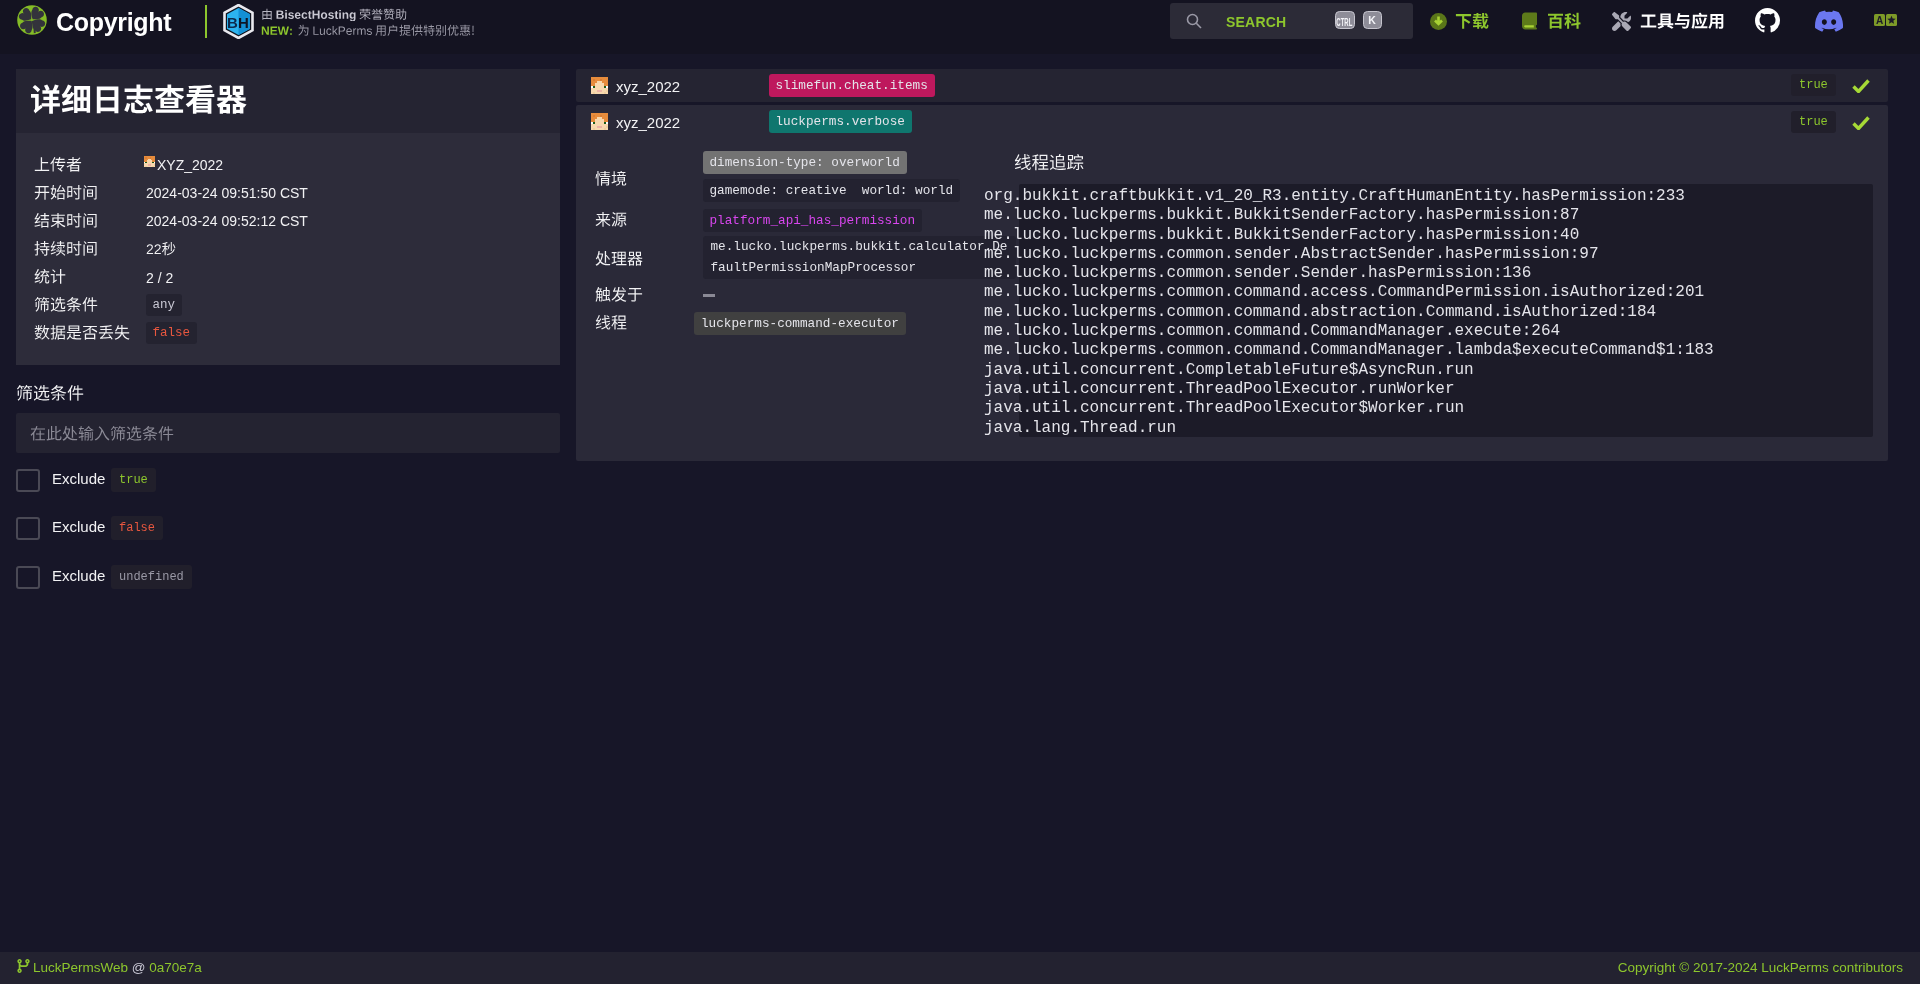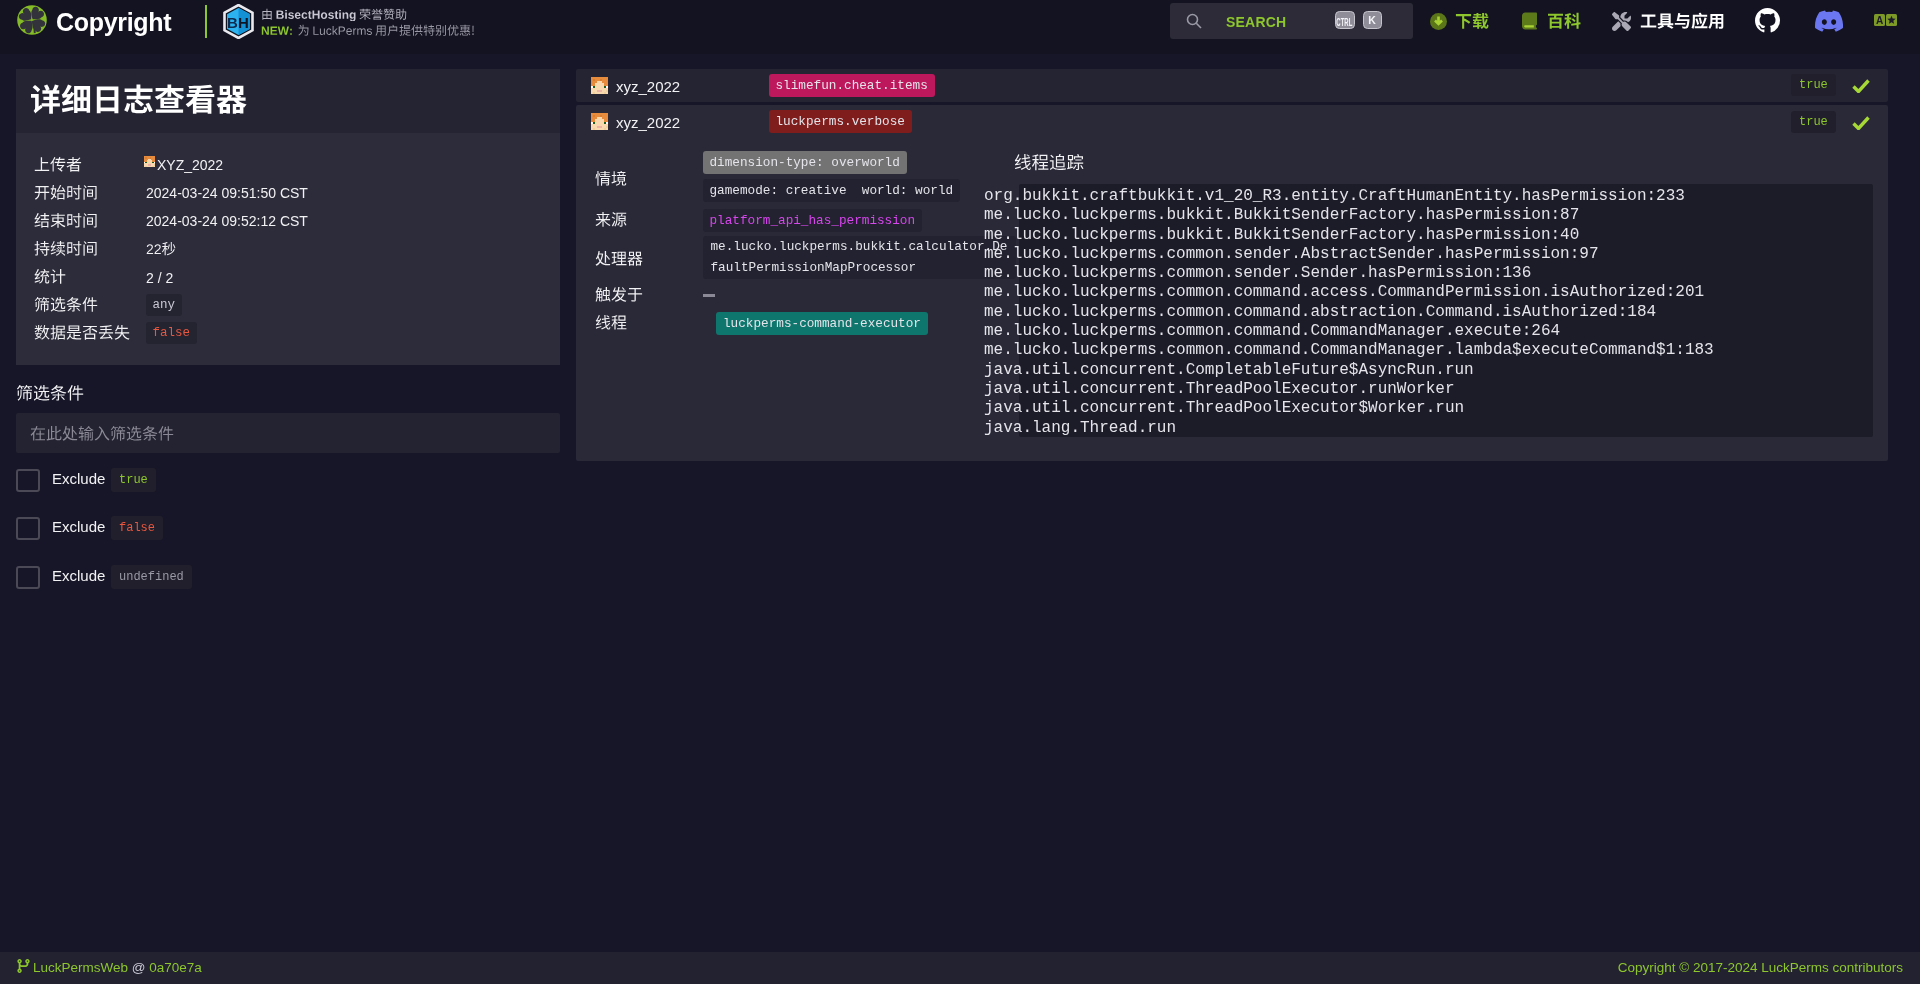--- a/index.html
+++ b/index.html
@@ -342,21 +342,21 @@
     <rect x="0.00" y="14.88" width="2.12" height="2.12" fill="#f8d8ae"></rect>
     <rect x="2.12" y="14.88" width="2.12" height="2.12" fill="#f0cf9f"></rect>
     <rect x="4.25" y="14.88" width="2.12" height="2.12" fill="#f8d8ae"></rect>
     <rect x="6.38" y="14.88" width="2.12" height="2.12" fill="#f8d8ae"></rect>
     <rect x="8.50" y="14.88" width="2.12" height="2.12" fill="#f8d8ae"></rect>
     <rect x="10.62" y="14.88" width="2.12" height="2.12" fill="#f8d8ae"></rect>
     <rect x="12.75" y="14.88" width="2.12" height="2.12" fill="#f0cf9f"></rect>
     <rect x="14.88" y="14.88" width="2.12" height="2.12" fill="#f8d8ae"></rect>
   </svg>
 <div class="abs" style="left:616px;top:114px;font-size:15px;color:#f2f2f4">xyz_2022</div>
-<div class="chip" style="left:768.5px;top:110px;background:#7f1d1d;font-size:12.7px;padding:4px 7px;color:#e4e4ea">luckperms.verbose</div>
+<div class="chip" style="left:768.5px;top:110px;background:#0f766e;font-size:12.7px;padding:4px 7px;color:#e4e4ea">luckperms.verbose</div>
 <div class="chip" style="left:1791px;top:110.5px;background:#211f2b;font-size:12px;padding:4px 8px;color:#8dc62d">true</div>
 <svg class="abs" style="left:1852px;top:116px" width="18" height="14" viewBox="0 0 18 14">
     <path d="M1.5 7.5 L6.5 12.5 L16.5 1.5" stroke="#a6d936" stroke-width="3.4" fill="none"></path>
   </svg>
 <svg style="position:absolute;left:595px;top:169.9px;" width="32" height="17" viewBox="0 -14.4 32 17">
     <path d="M2.4 -13.4V1.3H3.5V-13.4ZM1.2 -10.4C1.1 -9.1 0.8 -7.3 0.4 -6.2L1.4 -5.9C1.7 -7.1 2 -9 2.1 -10.2ZM3.7 -10.8C4 -10 4.4 -9 4.5 -8.4L5.4 -8.8C5.2 -9.4 4.8 -10.4 4.5 -11.1ZM7.1 -3.4H12.9V-2.1H7.1ZM7.1 -4.3V-5.5H12.9V-4.3ZM9.4 -13.4V-12.2H5.3V-11.3H9.4V-10.2H5.7V-9.4H9.4V-8.3H4.9V-7.3H15.3V-8.3H10.6V-9.4H14.4V-10.2H10.6V-11.3H14.8V-12.2H10.6V-13.4ZM6 -6.4V1.3H7.1V-1.2H12.9V-0.1C12.9 0.1 12.8 0.2 12.6 0.2C12.4 0.2 11.6 0.2 10.8 0.2C11 0.5 11.1 0.9 11.2 1.2C12.3 1.2 13 1.2 13.5 1C13.9 0.8 14.1 0.5 14.1 -0.1V-6.4Z M23.8 -4.8H28.8V-3.7H23.8ZM23.8 -6.6H28.8V-5.6H23.8ZM25.4 -13.3C25.5 -13 25.7 -12.6 25.8 -12.3H22.4V-11.3H30.4V-12.3H27.1C26.9 -12.7 26.7 -13.2 26.5 -13.5ZM28 -11.1C27.8 -10.6 27.6 -9.9 27.3 -9.3H24.6L25.2 -9.5C25.1 -9.9 24.8 -10.6 24.6 -11.1L23.6 -10.9C23.8 -10.4 24 -9.8 24.1 -9.3H21.9V-8.3H30.8V-9.3H28.4C28.6 -9.8 28.8 -10.3 29.1 -10.8ZM22.6 -7.5V-2.9H24.3C24.1 -1 23.4 -0.1 20.8 0.4C21 0.6 21.3 1.1 21.4 1.3C24.4 0.6 25.2 -0.6 25.4 -2.9H26.9V-0.5C26.9 0.3 27 0.6 27.3 0.8C27.5 1 28 1.1 28.4 1.1C28.6 1.1 29.2 1.1 29.5 1.1C29.8 1.1 30.2 1 30.4 0.9C30.7 0.8 30.9 0.7 31 0.4C31.2 0.2 31.2 -0.5 31.2 -1.2C30.9 -1.2 30.5 -1.4 30.3 -1.6C30.3 -1 30.3 -0.5 30.2 -0.3C30.2 -0.1 30 0 29.9 0.1C29.8 0.1 29.6 0.1 29.4 0.1C29.2 0.1 28.8 0.1 28.6 0.1C28.4 0.1 28.3 0.1 28.2 0C28 -0 28 -0.2 28 -0.4V-2.9H30V-7.5ZM16.5 -2.1 16.9 -0.8C18.3 -1.4 20 -2 21.6 -2.7L21.4 -3.8L19.7 -3.2V-8.4H21.3V-9.5H19.7V-13.2H18.6V-9.5H16.8V-8.4H18.6V-2.8C17.8 -2.5 17.1 -2.2 16.5 -2.1Z" fill="#f2f2f4"></path>
   </svg>
 <svg style="position:absolute;left:595px;top:211.1px;" width="32" height="17" viewBox="0 -14.4 32 17">
     <path d="M12.1 -10.1C11.7 -9.1 11 -7.7 10.5 -6.8L11.5 -6.5C12.1 -7.3 12.8 -8.6 13.3 -9.7ZM3 -9.6C3.6 -8.6 4.2 -7.3 4.4 -6.5L5.6 -7C5.3 -7.8 4.7 -9.1 4 -10ZM7.4 -13.4V-11.5H1.7V-10.4H7.4V-6.3H0.9V-5.2H6.5C5.1 -3.2 2.7 -1.4 0.5 -0.4C0.8 -0.2 1.2 0.3 1.4 0.6C3.5 -0.5 5.8 -2.4 7.4 -4.5V1.3H8.6V-4.6C10.2 -2.4 12.5 -0.4 14.6 0.6C14.8 0.3 15.2 -0.1 15.5 -0.4C13.3 -1.3 10.9 -3.2 9.5 -5.2H15.1V-6.3H8.6V-10.4H14.4V-11.5H8.6V-13.4Z M24.6 -6.5H29.5V-5.1H24.6ZM24.6 -8.8H29.5V-7.4H24.6ZM24.1 -3.3C23.6 -2.2 22.9 -1.1 22.2 -0.3C22.4 -0.1 22.9 0.1 23.1 0.3C23.8 -0.5 24.6 -1.8 25.2 -3ZM28.6 -3C29.2 -2 30 -0.6 30.4 0.2L31.5 -0.3C31.1 -1.1 30.3 -2.4 29.6 -3.4ZM17.4 -12.4C18.3 -11.9 19.5 -11.1 20.1 -10.6L20.8 -11.6C20.2 -12 19 -12.8 18.1 -13.3ZM16.6 -8.1C17.5 -7.6 18.7 -6.8 19.3 -6.4L20 -7.4C19.4 -7.8 18.2 -8.5 17.3 -9ZM16.9 0.4 18 1.1C18.8 -0.4 19.7 -2.4 20.3 -4.1L19.4 -4.8C18.7 -3 17.6 -0.9 16.9 0.4ZM21.4 -12.7V-8.3C21.4 -5.6 21.2 -2 19.4 0.6C19.7 0.7 20.2 1 20.4 1.2C22.3 -1.5 22.6 -5.5 22.6 -8.3V-11.6H31.2V-12.7ZM26.4 -11.3C26.3 -10.9 26.1 -10.2 25.9 -9.7H23.5V-4.2H26.4V0C26.4 0.2 26.3 0.2 26.1 0.3C25.9 0.3 25.2 0.3 24.5 0.2C24.6 0.5 24.8 1 24.8 1.3C25.9 1.3 26.6 1.3 27 1.1C27.4 0.9 27.5 0.6 27.5 0V-4.2H30.6V-9.7H27.1C27.3 -10.1 27.5 -10.6 27.7 -11.1Z" fill="#f2f2f4"></path>
   </svg>
@@ -366,21 +366,21 @@
 <svg style="position:absolute;left:595px;top:286.1px;" width="48" height="17" viewBox="0 -14.4 48 17">
     <path d="M4.1 -8.4V-6.5H2.7V-8.4ZM5 -8.4H6.4V-6.5H5ZM2.6 -9.4C2.9 -9.9 3.2 -10.4 3.4 -11H5.4C5.2 -10.5 4.9 -9.9 4.6 -9.4ZM3 -13.5C2.5 -11.5 1.7 -9.6 0.5 -8.4C0.8 -8.2 1.2 -7.8 1.4 -7.6L1.7 -7.9V-5.1C1.7 -3.3 1.6 -0.9 0.6 0.8C0.8 0.9 1.3 1.1 1.5 1.3C2.2 0.2 2.5 -1.3 2.6 -2.7H4.1V0.8H5V-2.7H6.4V-0.1C6.4 0.1 6.4 0.1 6.2 0.1C6.1 0.1 5.7 0.1 5.3 0.1C5.4 0.4 5.6 0.8 5.6 1.1C6.3 1.1 6.7 1.1 7 0.9C7.3 0.7 7.4 0.4 7.4 -0.1V-9.4H5.7C6.1 -10.1 6.5 -10.9 6.8 -11.6L6 -12.1L5.9 -12H3.8C3.9 -12.4 4 -12.8 4.1 -13.2ZM4.1 -5.6V-3.7H2.7C2.7 -4.2 2.7 -4.7 2.7 -5.1V-5.6ZM5 -5.6H6.4V-3.7H5ZM10.7 -13.4V-10.4H8.1V-4.4H10.8V-0.9L7.6 -0.6L7.8 0.6C9.5 0.4 11.8 0.1 14 -0.3C14.2 0.3 14.4 0.8 14.4 1.2L15.5 0.8C15.2 -0.3 14.5 -2.1 13.7 -3.5L12.8 -3.1C13.1 -2.6 13.4 -1.9 13.6 -1.3L12 -1.1V-4.4H14.6V-10.4H12V-13.4ZM9.1 -9.4H10.8V-5.4H9.1ZM11.9 -9.4H13.6V-5.4H11.9Z M26.8 -12.6C27.5 -11.9 28.4 -10.9 28.8 -10.3L29.8 -10.9C29.3 -11.5 28.4 -12.5 27.7 -13.2ZM18.3 -8.4C18.5 -8.5 19 -8.6 20 -8.6H22.3C21.2 -5.3 19.4 -2.7 16.5 -0.9C16.8 -0.7 17.2 -0.2 17.4 0C19.5 -1.3 21 -2.9 22.1 -4.9C22.7 -3.7 23.5 -2.6 24.5 -1.8C23.1 -0.8 21.5 -0.1 19.8 0.3C20.1 0.5 20.4 1 20.5 1.3C22.3 0.8 24 0.1 25.4 -1C26.9 0.1 28.6 0.9 30.7 1.3C30.8 1 31.2 0.5 31.4 0.3C29.5 -0.1 27.8 -0.8 26.4 -1.7C27.8 -3 28.8 -4.6 29.5 -6.6L28.7 -7L28.5 -6.9H23.1C23.3 -7.5 23.5 -8 23.6 -8.6H30.9L30.9 -9.8H24C24.2 -10.9 24.4 -12 24.6 -13.3L23.2 -13.5C23.1 -12.2 22.9 -11 22.6 -9.8H19.7C20.1 -10.6 20.6 -11.7 20.8 -12.8L19.6 -13C19.3 -11.8 18.7 -10.5 18.5 -10.1C18.3 -9.8 18.1 -9.6 17.9 -9.5C18 -9.2 18.2 -8.6 18.3 -8.4ZM25.4 -2.5C24.3 -3.4 23.5 -4.5 22.8 -5.8H27.9C27.3 -4.5 26.4 -3.4 25.4 -2.5Z M34 -12.3V-11.1H39.5V-7.1H32.9V-5.9H39.5V-0.5C39.5 -0.1 39.4 -0 39 -0C38.7 -0 37.5 -0 36.1 -0.1C36.3 0.3 36.6 0.8 36.6 1.2C38.3 1.2 39.3 1.2 39.9 1C40.5 0.8 40.8 0.4 40.8 -0.5V-5.9H47.1V-7.1H40.8V-11.1H46V-12.3Z" fill="#f2f2f4"></path>
   </svg>
 <svg style="position:absolute;left:595px;top:314.4px;" width="32" height="17" viewBox="0 -14.4 32 17">
     <path d="M0.9 -0.9 1.1 0.3C2.6 -0.2 4.5 -0.7 6.4 -1.3L6.2 -2.3C4.2 -1.7 2.2 -1.2 0.9 -0.9ZM11.3 -12.5C12.1 -12.1 13.1 -11.5 13.6 -11L14.3 -11.8C13.8 -12.2 12.8 -12.8 12 -13.2ZM1.2 -6.8C1.4 -6.9 1.8 -7 3.7 -7.2C3 -6.2 2.4 -5.4 2.1 -5.1C1.6 -4.5 1.2 -4.1 0.9 -4C1 -3.7 1.2 -3.2 1.2 -2.9C1.6 -3.1 2.1 -3.3 6.1 -4.1C6.1 -4.3 6.1 -4.8 6.1 -5.1L3 -4.5C4.2 -6 5.4 -7.7 6.4 -9.5L5.4 -10.1C5.1 -9.5 4.8 -8.9 4.4 -8.3L2.4 -8.1C3.3 -9.5 4.3 -11.2 4.9 -12.9L3.8 -13.4C3.2 -11.5 2 -9.4 1.7 -8.9C1.3 -8.4 1 -8 0.8 -7.9C0.9 -7.6 1.1 -7 1.2 -6.8ZM14.2 -5.6C13.6 -4.6 12.7 -3.6 11.6 -2.8C11.4 -3.7 11.2 -4.7 11 -5.9L15.1 -6.6L14.9 -7.7L10.9 -6.9C10.8 -7.6 10.7 -8.3 10.7 -9.1L14.6 -9.7L14.4 -10.7L10.6 -10.1C10.5 -11.2 10.5 -12.3 10.5 -13.5H9.3C9.4 -12.3 9.4 -11.1 9.5 -10L6.9 -9.6L7.1 -8.5L9.5 -8.9C9.6 -8.1 9.6 -7.4 9.7 -6.7L6.6 -6.2L6.8 -5.1L9.9 -5.6C10.1 -4.3 10.3 -3.1 10.7 -2.1C9.3 -1.2 7.7 -0.5 6.1 0C6.4 0.3 6.7 0.7 6.8 1C8.4 0.5 9.8 -0.2 11.1 -1.1C11.7 0.4 12.6 1.2 13.7 1.2C14.8 1.2 15.2 0.7 15.4 -1.1C15.1 -1.2 14.8 -1.5 14.5 -1.7C14.4 -0.3 14.3 0.1 13.8 0.1C13.1 0.1 12.5 -0.6 12 -1.8C13.3 -2.7 14.4 -3.9 15.2 -5.1Z M24.5 -11.7H29.3V-8.8H24.5ZM23.4 -12.8V-7.7H30.5V-12.8ZM23.2 -3.3V-2.3H26.3V-0.2H22.1V0.8H31.4V-0.2H27.5V-2.3H30.7V-3.3H27.5V-5.3H31.1V-6.3H22.8V-5.3H26.3V-3.3ZM21.8 -13.2C20.6 -12.7 18.5 -12.2 16.7 -11.9C16.8 -11.6 17 -11.2 17 -11C17.8 -11.1 18.6 -11.2 19.4 -11.4V-8.9H16.8V-7.8H19.2C18.6 -6 17.5 -3.9 16.4 -2.8C16.7 -2.5 16.9 -2 17.1 -1.6C17.9 -2.6 18.7 -4.2 19.4 -5.8V1.2H20.6V-5.6C21.1 -5 21.8 -4.1 22 -3.7L22.8 -4.6C22.4 -5 21 -6.4 20.6 -6.8V-7.8H22.6V-8.9H20.6V-11.7C21.3 -11.8 22 -12 22.6 -12.3Z" fill="#f2f2f4"></path>
   </svg>
 <div class="chip" style="left:702.5px;top:150.5px;background:#737373;font-size:12.7px;padding:4px 7px;color:#e4e4ea">dimension-type: overworld</div>
 <div class="chip" style="left:702.5px;top:179px;background:#232230;font-size:12.7px;padding:4px 7px;color:#e4e4ea">gamemode: creative  world: world</div>
 <div class="chip" style="left:702.5px;top:208.5px;background:#232230;font-size:12.7px;padding:4px 7px;color:#d946ef">platform_api_has_permission</div>
 <div class="chip" style="left:702.5px;top:236px;background:#232230;font-size:12.7px;line-height:20.5px;padding:1px 8px;color:#e4e4ea;width:313px;white-space:normal;word-break:break-all">me.lucko.luckperms.bukkit.calculator.DefaultPermissionMapProcessor</div>
-<div class="chip" style="left:716px;top:311.5px;background:#0f766e;font-size:12.7px;padding:4px 7px;color:#e4e4ea">luckperms-command-executor</div>
+<div class="chip" style="left:694px;top:311.5px;background:#404040;font-size:12.7px;padding:4px 7px;color:#e4e4ea">luckperms-command-executor</div>
 <div class="abs" style="left:702.5px;top:294px;width:12px;height:2.5px;background:#8a8995"></div>
 <svg style="position:absolute;left:1014px;top:152.6px;" width="70" height="18" viewBox="0 -15.8 70 18">
     <path d="M0.9 -0.9 1.2 0.3C2.8 -0.2 4.9 -0.8 7 -1.4L6.8 -2.5C4.6 -1.9 2.4 -1.3 0.9 -0.9ZM12.3 -13.7C13.2 -13.2 14.3 -12.5 14.9 -12.1L15.6 -12.9C15.1 -13.4 13.9 -14 13.1 -14.4ZM1.3 -7.4C1.5 -7.5 1.9 -7.6 4.1 -7.9C3.3 -6.8 2.6 -5.9 2.3 -5.5C1.7 -4.9 1.3 -4.5 0.9 -4.4C1.1 -4.1 1.3 -3.4 1.4 -3.2C1.7 -3.4 2.3 -3.6 6.7 -4.5C6.7 -4.7 6.7 -5.2 6.7 -5.6L3.2 -4.9C4.6 -6.5 5.9 -8.4 7 -10.4L5.9 -11C5.6 -10.4 5.2 -9.7 4.8 -9.1L2.6 -8.9C3.6 -10.3 4.7 -12.2 5.4 -14.1L4.2 -14.6C3.5 -12.5 2.2 -10.3 1.8 -9.7C1.4 -9.1 1.1 -8.7 0.8 -8.6C1 -8.3 1.2 -7.7 1.3 -7.4ZM15.5 -6.1C14.8 -5 13.9 -4 12.7 -3.1C12.5 -4 12.2 -5.2 12 -6.4L16.5 -7.3L16.3 -8.4L11.9 -7.6C11.8 -8.3 11.7 -9.1 11.7 -9.9L16 -10.6L15.8 -11.7L11.6 -11.1C11.5 -12.3 11.5 -13.5 11.5 -14.7H10.2C10.2 -13.4 10.3 -12.1 10.3 -10.9L7.6 -10.5L7.8 -9.3L10.4 -9.7C10.5 -8.9 10.6 -8.1 10.6 -7.4L7.2 -6.7L7.4 -5.5L10.8 -6.2C11 -4.7 11.3 -3.4 11.7 -2.3C10.2 -1.3 8.5 -0.5 6.7 0C7 0.3 7.3 0.8 7.5 1.1C9.1 0.5 10.7 -0.2 12.1 -1.2C12.8 0.4 13.8 1.3 15 1.3C16.2 1.3 16.6 0.8 16.9 -1.2C16.6 -1.3 16.1 -1.6 15.9 -1.9C15.8 -0.3 15.6 0.1 15.1 0.1C14.4 0.1 13.7 -0.6 13.2 -1.9C14.6 -3 15.8 -4.2 16.6 -5.6Z M26.8 -12.8H32.1V-9.6H26.8ZM25.6 -14V-8.5H33.4V-14ZM25.3 -3.7V-2.5H28.8V-0.2H24.2V0.9H34.4V-0.2H30.1V-2.5H33.6V-3.7H30.1V-5.8H34V-6.9H24.9V-5.8H28.8V-3.7ZM23.8 -14.5C22.5 -13.9 20.2 -13.4 18.3 -13C18.4 -12.7 18.6 -12.3 18.6 -12C19.5 -12.1 20.3 -12.3 21.2 -12.5V-9.8H18.4V-8.5H21C20.3 -6.5 19.1 -4.3 18 -3C18.2 -2.7 18.5 -2.2 18.7 -1.8C19.6 -2.9 20.5 -4.6 21.2 -6.4V1.4H22.5V-6.2C23.1 -5.4 23.8 -4.5 24.1 -4L24.9 -5C24.5 -5.4 23 -7 22.5 -7.5V-8.5H24.7V-9.8H22.5V-12.8C23.3 -13 24.1 -13.2 24.7 -13.4Z M36.3 -13.4C37.3 -12.6 38.4 -11.4 38.9 -10.7L39.9 -11.5C39.4 -12.2 38.2 -13.3 37.3 -14.1ZM41.9 -12.9V-1.5L43.1 -1.5H50.6V-6.6H43.1V-8.3H50V-12.9H46.1C46.3 -13.4 46.5 -14 46.8 -14.6L45.3 -14.8C45.2 -14.3 45 -13.5 44.7 -12.9ZM43.1 -11.8H48.7V-9.4H43.1ZM43.1 -5.5H49.4V-2.6H43.1ZM39.6 -8.6H35.8V-7.4H38.3V-1.6C37.6 -1.3 36.7 -0.7 35.8 0.1L36.6 1.3C37.5 0.3 38.4 -0.6 39 -0.6C39.3 -0.6 39.8 -0.1 40.5 0.3C41.6 0.9 43.1 1.1 45.1 1.1C47 1.1 50.1 1 51.6 0.9C51.6 0.5 51.8 -0.1 52 -0.5C50.1 -0.2 47.2 -0.1 45.1 -0.1C43.3 -0.1 41.8 -0.2 40.7 -0.8C40.2 -1.1 39.9 -1.4 39.6 -1.5Z M61.3 -9.4V-8.2H67.5V-9.4ZM61.4 -3.9C60.8 -2.6 59.9 -1.3 59 -0.4C59.3 -0.2 59.7 0.2 60 0.4C60.9 -0.6 61.9 -2.2 62.6 -3.5ZM66.2 -3.4C67 -2.3 67.9 -0.7 68.3 0.2L69.5 -0.3C69 -1.3 68.1 -2.8 67.3 -3.9ZM55.1 -12.8H57.9V-9.7H55.1ZM59.8 -6.2V-5H63.8V-0C63.8 0.1 63.8 0.2 63.5 0.2C63.4 0.2 62.6 0.2 61.8 0.2C62 0.5 62.2 1 62.2 1.3C63.3 1.3 64 1.3 64.5 1.2C64.9 1 65.1 0.6 65.1 -0V-5H69.2V-6.2ZM63.1 -14.4C63.4 -13.8 63.7 -13.1 63.9 -12.5H59.9V-9.6H61.1V-11.4H67.7V-9.6H69V-12.5H65.2C65 -13.1 64.6 -14 64.3 -14.8ZM53.1 -0.7 53.4 0.5C55.1 0 57.3 -0.7 59.5 -1.3L59.3 -2.4L57.4 -1.9V-5H59.3V-6.2H57.4V-8.6H59.1V-13.9H53.9V-8.6H56.3V-1.6L55.1 -1.2V-6.9H54V-1Z" fill="#f2f2f4"></path>
   </svg>
 <div class="abs" style="left:1019px;top:184px;width:854px;height:253px;background:#1c1b28;border-radius:2px"></div>
 <div class="abs mono" style="left:984px;top:187px;font-size:16px;line-height:19.3px;color:#e4e4ea;white-space:pre">org.bukkit.craftbukkit.v1_20_R3.entity.CraftHumanEntity.hasPermission:233
 me.lucko.luckperms.bukkit.BukkitSenderFactory.hasPermission:87
 me.lucko.luckperms.bukkit.BukkitSenderFactory.hasPermission:40
 me.lucko.luckperms.common.sender.AbstractSender.hasPermission:97
 me.lucko.luckperms.common.sender.Sender.hasPermission:136

